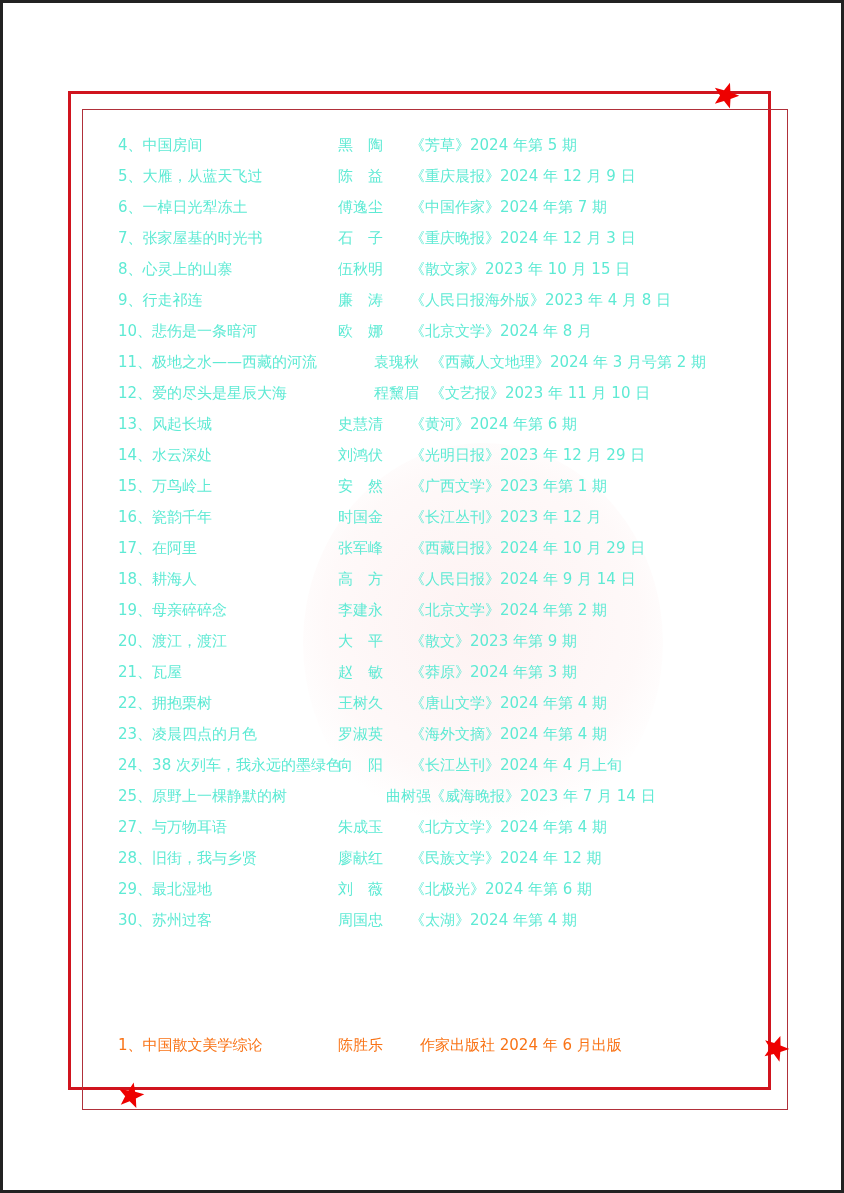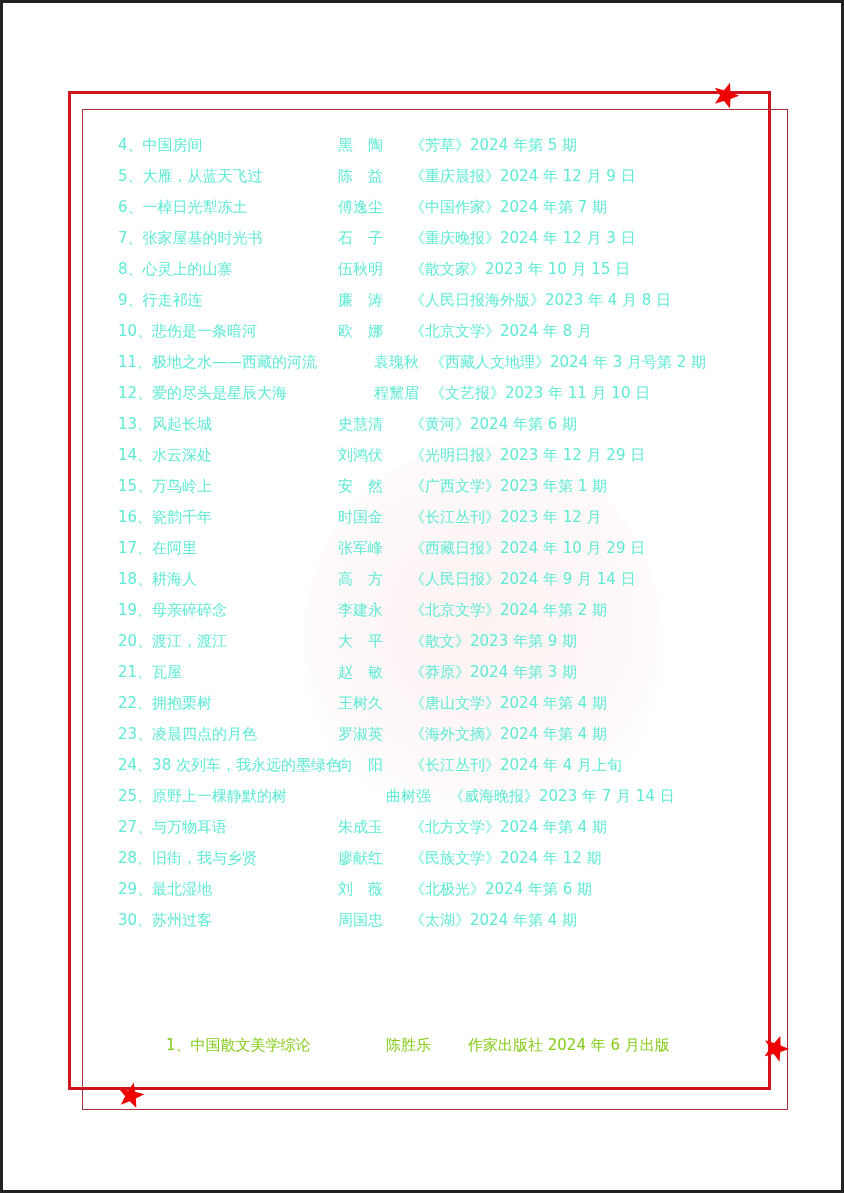--- a/index.html
+++ b/index.html
@@ -54,36 +54,35 @@
     line-height: 26px;
     position: relative;
     white-space: nowrap;
   }
   .title { position: absolute; left: 0; }
   .author { position: absolute; left: 220px; letter-spacing: 0; text-align: center; }
   .source { position: absolute; left: 292px; text-align: center; }
   .row.shift .author { left: 256px; }
   .row.shift .source { left: 312px; }
   .row.shift2 .author { left: 220px; }
-  .row.shift2 .source { left: 324px; margin-left: 19px; }
+  .row.shift2 .source { left: 324px; }
   .section-heading {
     position: absolute;
     left: 118px; top: 1002px;
     font-size: 17px;
     font-weight: bold;
     color: #ffffff;
   }
   .section-row {
     position: absolute;
     left: 118px; top: 1032px;
     width: 640px; height: 26px;
-    font-size: 15px; color: #84cc16;
+    font-size: 15px; color: #f97316;
     line-height: 26px;
     white-space: nowrap;
-    margin-left: 48px;
   }
   .section-row .author { left: 220px; }
   .section-row .source { left: 302px; }
 </style>
 </head>
 <body>
 
 <div class="page">
   <div class="watermark"></div>
   <div class="frame-outer"></div>

